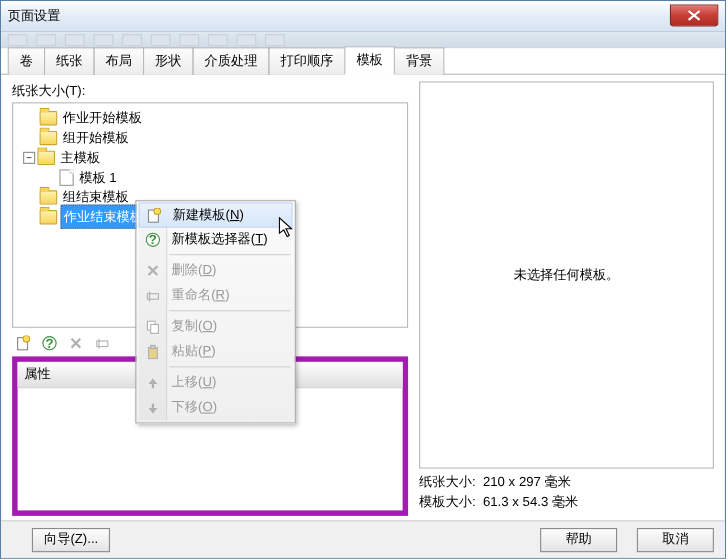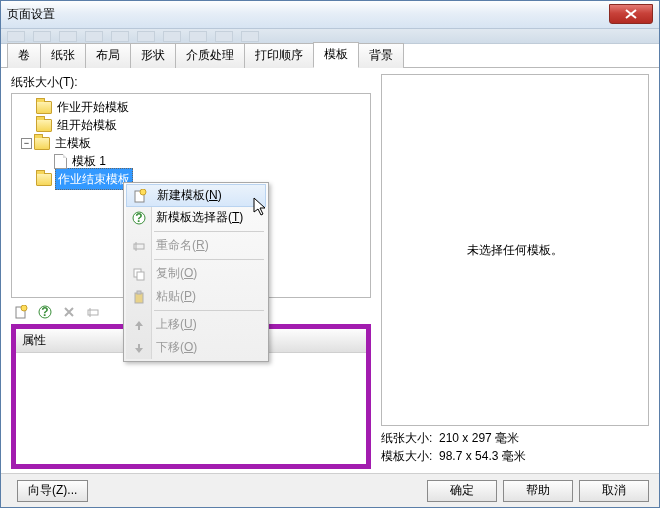--- a/index.html
+++ b/index.html
@@ -32,21 +32,21 @@
   .mini-toolbar { display: flex; gap: 4px; padding: 4px 0 2px 0; }
   .mini-btn { width: 20px; height: 20px; border: 1px solid transparent; display:flex; align-items:center; justify-content:center; color:#808080; }
   .mini-btn.enabled { color:#2b5f9e; }
   .prop-panel { border: 5px solid #a21caf; flex:1; min-height: 100px; }
   .prop-header { background: linear-gradient(#fdfdfd,#e0e0e0); padding: 3px 6px; border-bottom: 1px solid #cfcfcf; }
   .preview-box { border: 1px solid #b9b9b9; flex:1; display:flex; align-items:center; justify-content:center; background:#fff; color:#000; margin-bottom:3px; height: 340px; }
   .size-info { text-align:left; line-height:18px; padding-bottom:4px; }
   .footer { height: 34px; border-top: 1px solid #cfcfcf; display:flex; align-items:center; padding: 0 10px; background:#f0f0f0; }
   .btn { min-width: 70px; height: 22px; border: 1px solid #8a8a8a; background: linear-gradient(#fdfdfd,#e4e4e4); padding: 0 10px; display:inline-flex; align-items:center; justify-content:center; }
   .footer .spacer { flex:1; }
-  .footer .btn { margin-left: 6px; text-align: right; }
+  .footer .btn { margin-left: 18px; text-align: right; }
   
   .context-menu { position: absolute; left: 123px; top: 182px; width: 146px; background: linear-gradient(#fbfbfb,#efefef); border: 1px solid #a8a8a8; box-shadow: 2px 2px 4px rgba(0,0,0,0.25); padding: 2px; z-index: 100; }
   .context-menu .gutter { position:absolute; left:2px; top:2px; bottom:2px; width:26px; background: linear-gradient(#f6f6f6,#e7e7e7); border-right:1px solid #d7d7d7; }
   .menu-item { position: relative; display:flex; align-items:center; height: 23px; padding-left: 30px; padding-right:8px; color:#000; z-index:1; }
   .menu-item.disabled { color:#9a9a9a; }
   .menu-item.sel { border:1px solid #b9d3f0; background: linear-gradient(#eaf2fb,#d6e7fa); height:23px; margin:-1px 0; }
   .menu-sep { height:1px; background:#d0d0d0; margin: 2px 2px 2px 28px; position:relative; z-index:1; }
   .menu-icon { position:absolute; left:5px; width:16px; height:16px; display:flex; align-items:center; justify-content:center; font-size:11px; }
   .menu-item u { text-decoration: underline; }
   .cursor { position:absolute; left:253px; top:197px; z-index:200; }
@@ -117,20 +117,27 @@
               <div class="row">
                 <span class="indent" style="width:40px"></span>
                 <span class="doc"></span>
                 <span class="node-label">模板 1</span>
               </div>
             </li>
           <li>
               <div class="row">
                 <span class="indent" style="width:22px"></span>
                 <span class="folder open"></span>
+                <span class="node-label">组结束模板</span>
+              </div>
+            </li>
+          <li>
+              <div class="row">
+                <span class="indent" style="width:22px"></span>
+                <span class="folder open"></span>
                 <span class="node-label sel">作业结束模板</span>
               </div>
             </li>
         </ul>
       </div>
       <div class="mini-toolbar">
         <div class="mini-btn enabled">
             <svg width="14" height="14">
               <rect x="2" y="2" width="9" height="11" fill="#fff" stroke="#888"></rect>
               <circle cx="10" cy="3" r="3" fill="#ffde5c" stroke="#caa22f"></circle>
@@ -157,28 +164,27 @@
       <div class="prop-panel">
         <div class="prop-header">属性</div>
       </div>
     </div>
     <div class="right-pane">
       <div class="preview-box">
         <span>未选择任何模板。</span>
       </div>
       <div class="size-info">
         <div><span>纸张大小:</span>&nbsp;&nbsp;<span>210 x 297 毫米</span></div>
-        <div><span>模板大小:</span>&nbsp;&nbsp;<span>98.7 x 54.3 毫米</span></div>
+        <div><span>模板大小:</span>&nbsp;&nbsp;<span>61.3 x 54.3 毫米</span></div>
       </div>
     </div>
   </div>
   <div class="footer">
     <div class="btn">向导(Z)...</div>
     <div class="spacer"></div>
-    <div class="btn">确定</div>
     <div class="btn">帮助</div>
     <div class="btn">取消</div>
   </div>
 </div>
 
 <div class="context-menu">
   <div class="gutter"></div>
   <div id="menu-items">
       <div class="menu-item sel">
         <span class="menu-icon">
@@ -192,20 +198,28 @@
       <div class="menu-item">
         <span class="menu-icon">
           <svg width="14" height="14">
             <circle cx="7" cy="7" r="6" fill="#fff" stroke="#3a8f3a"></circle>
             <text x="7" y="11" text-anchor="middle" font-size="10" fill="#3a8f3a" font-weight="bold">?</text>
           </svg>
         </span>
         <span>新模板选择器(<u>T</u>)</span>
       </div>
       <div class="menu-sep"></div>
+      <div class="menu-item disabled">
+        <span class="menu-icon">
+          <svg width="14" height="14">
+            <path d="M3 3 L11 11 M11 3 L3 11" stroke="#b0b0b0" stroke-width="2"></path>
+          </svg>
+        </span>
+        <span>删除(<u>D</u>)</span>
+      </div>
       <div class="menu-item disabled">
         <span class="menu-icon">
           <svg width="14" height="14">
             <rect x="2" y="5" width="10" height="5" fill="none" stroke="#b0b0b0"></rect>
             <line x1="4" y1="3" x2="4" y2="12" stroke="#b0b0b0"></line>
           </svg>
         </span>
         <span>重命名(<u>R</u>)</span>
       </div>
       <div class="menu-sep"></div>

